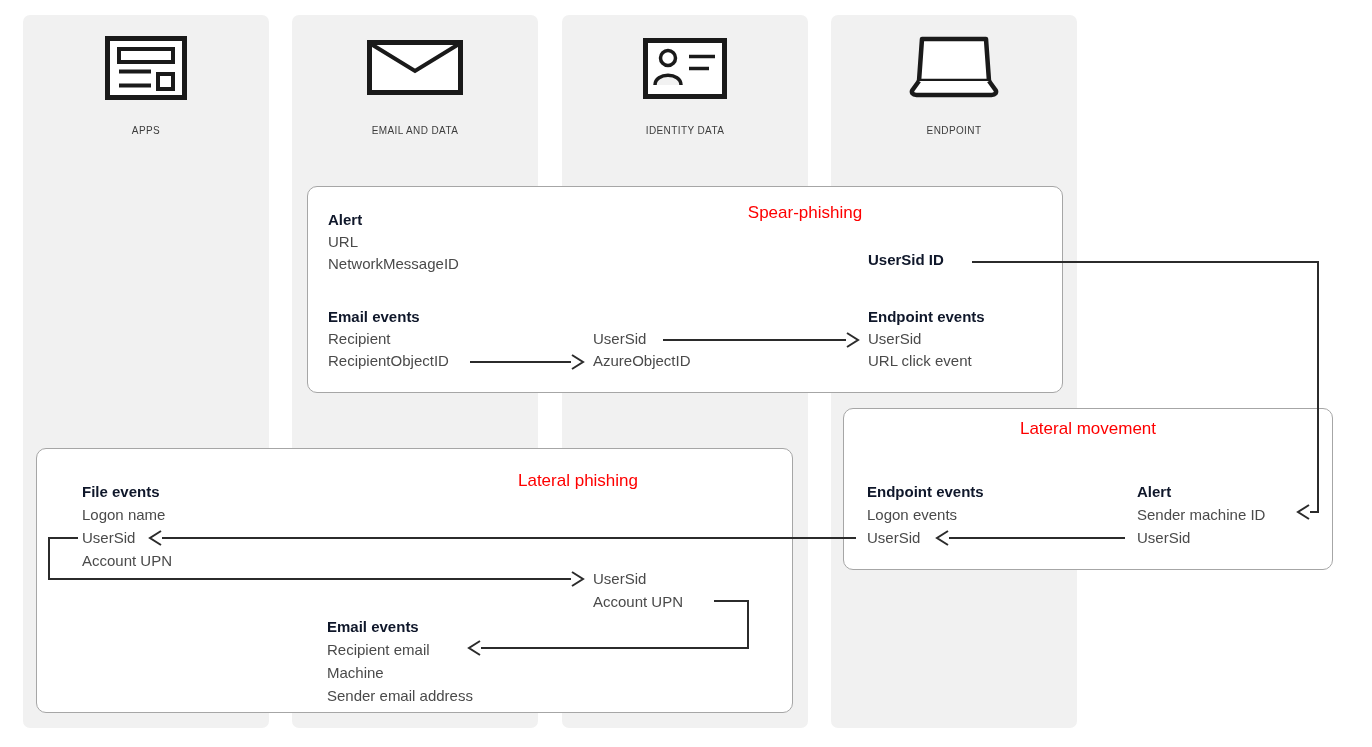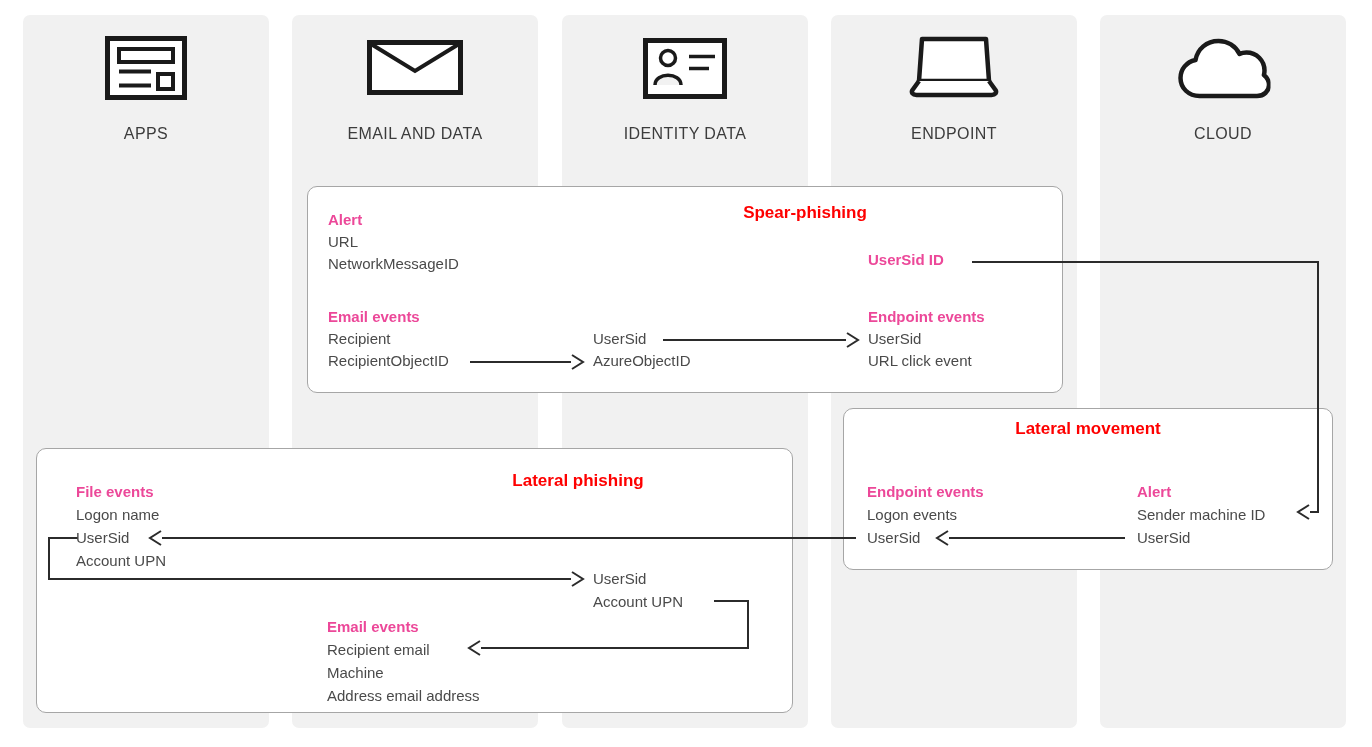--- a/index.html
+++ b/index.html
@@ -7,36 +7,36 @@
     position:relative;width:1372px;height:747px;background:#ffffff;
     font-family:"Liberation Sans","DejaVu Sans",sans-serif;overflow:hidden;
   }
   .col{
     position:absolute;top:15px;width:246px;height:713px;
     background:#f1f1f1;border-radius:7px;
   }
   .col-icon{position:absolute;left:50%;transform:translateX(-50%);}
   .col-label{
     position:absolute;top:110px;left:0;width:100%;text-align:center;
-    font-size:16px;letter-spacing:0.4px;color:#3c3c3c;
+    font-size:10px;letter-spacing:0.4px;color:#3c3c3c;
   }
   .box{
     position:absolute;background:#ffffff;
     border:1.5px solid #a6a6a6;border-radius:10px;box-sizing:border-box;
   }
   .box-title{
     position:absolute;transform:translateX(-50%);
-    font-size:17px;font-weight:700;color:#fe0000;white-space:nowrap;
+    font-size:17px;font-weight:400;color:#fe0000;white-space:nowrap;
   }
   .tg{
     position:absolute;font-size:15px;line-height:22px;color:#4a4a4a;
     white-space:nowrap;
   }
   .tg.lh23{line-height:23px;}
-  .tg .h{font-weight:700;color:#ec4899;}
+  .tg .h{font-weight:700;color:#0f172a;}
   svg.overlay{
     position:absolute;left:0;top:0;width:1372px;height:747px;
     pointer-events:none;
   }
   svg.overlay path{stroke:#2b2b2b;stroke-width:2;fill:none;}
   .icon-svg{display:block;}
   .icon-svg *{stroke:#1a1a1a;}
 </style>
 </head>
 <body>
@@ -82,28 +82,20 @@
   <div class="col" style="left:831px">
     <span class="col-icon" style="top:21px">
       <svg class="icon-svg" width="92" height="62" viewBox="0 0 92 62">
         <path d="M14,3 L78,3 L81,45 L11,45 Z" fill="#fff" stroke-width="4.5" stroke-linejoin="round"></path>
         <path d="M11,45 L4.5,54 C3,56.5 4.5,59 8.5,59 L83.5,59 C87.5,59 89,56.5 87.5,54 L81,45" fill="#fff" stroke-width="4.5" stroke-linejoin="round"></path>
       </svg>
     </span>
     <div class="col-label">ENDPOINT</div>
   </div>
 
-  <div class="col" style="left:1100px">
-    <span class="col-icon" style="top:20px">
-      <svg class="icon-svg" width="95" height="66" viewBox="0 0 95 66">
-        <path d="M24,61 C13,61 5,53 5,43 C5,34 11,27 20,25 C22,14 31,6 43,6 C52,6 60,11 64,19 C66,18 68.5,17.5 71,17.5 C81,17.5 89,25.5 89,35.5 C89,37 88.8,38.5 88.4,40 C91.5,42.5 93.5,46 93.5,50 C93.5,56 88.5,61 81.5,61 Z" fill="#fff" stroke-width="4.5" stroke-linejoin="round"></path>
-      </svg>
-    </span>
-    <div class="col-label">CLOUD</div>
-  </div>
 
   <div class="box" style="left:307px;top:186px;width:756px;height:207px"></div>
   <div class="box" style="left:843px;top:408px;width:490px;height:162px"></div>
   <div class="box" style="left:36px;top:448px;width:757px;height:265px"></div>
 
   <svg class="overlay">
 
     <g>
       <path d="M470,362 H571"></path>
         <path d="M572,355 L583,362 L572,369"></path>
@@ -176,32 +168,32 @@
     <div>Logon events</div>
     <div>UserSid</div>
   </div>
 
   <div class="tg lh23" style="left:1137px;top:480px">
     <div class="h">Alert</div>
     <div>Sender machine ID</div>
     <div>UserSid</div>
   </div>
 
-  <div class="tg lh23" style="left:76px;top:480px">
+  <div class="tg lh23" style="left:82px;top:480px">
     <div class="h">File events</div>
     <div>Logon name</div>
     <div>UserSid</div>
     <div>Account UPN</div>
   </div>
 
   <div class="tg lh23" style="left:593px;top:567px">
     <div>UserSid</div>
     <div>Account UPN</div>
   </div>
 
   <div class="tg lh23" style="left:327px;top:615px">
     <div class="h">Email events</div>
     <div>Recipient email</div>
     <div>Machine</div>
-    <div>Address email address</div>
+    <div>Sender email address</div>
   </div>
 
 </div>
 
 </body></html>

